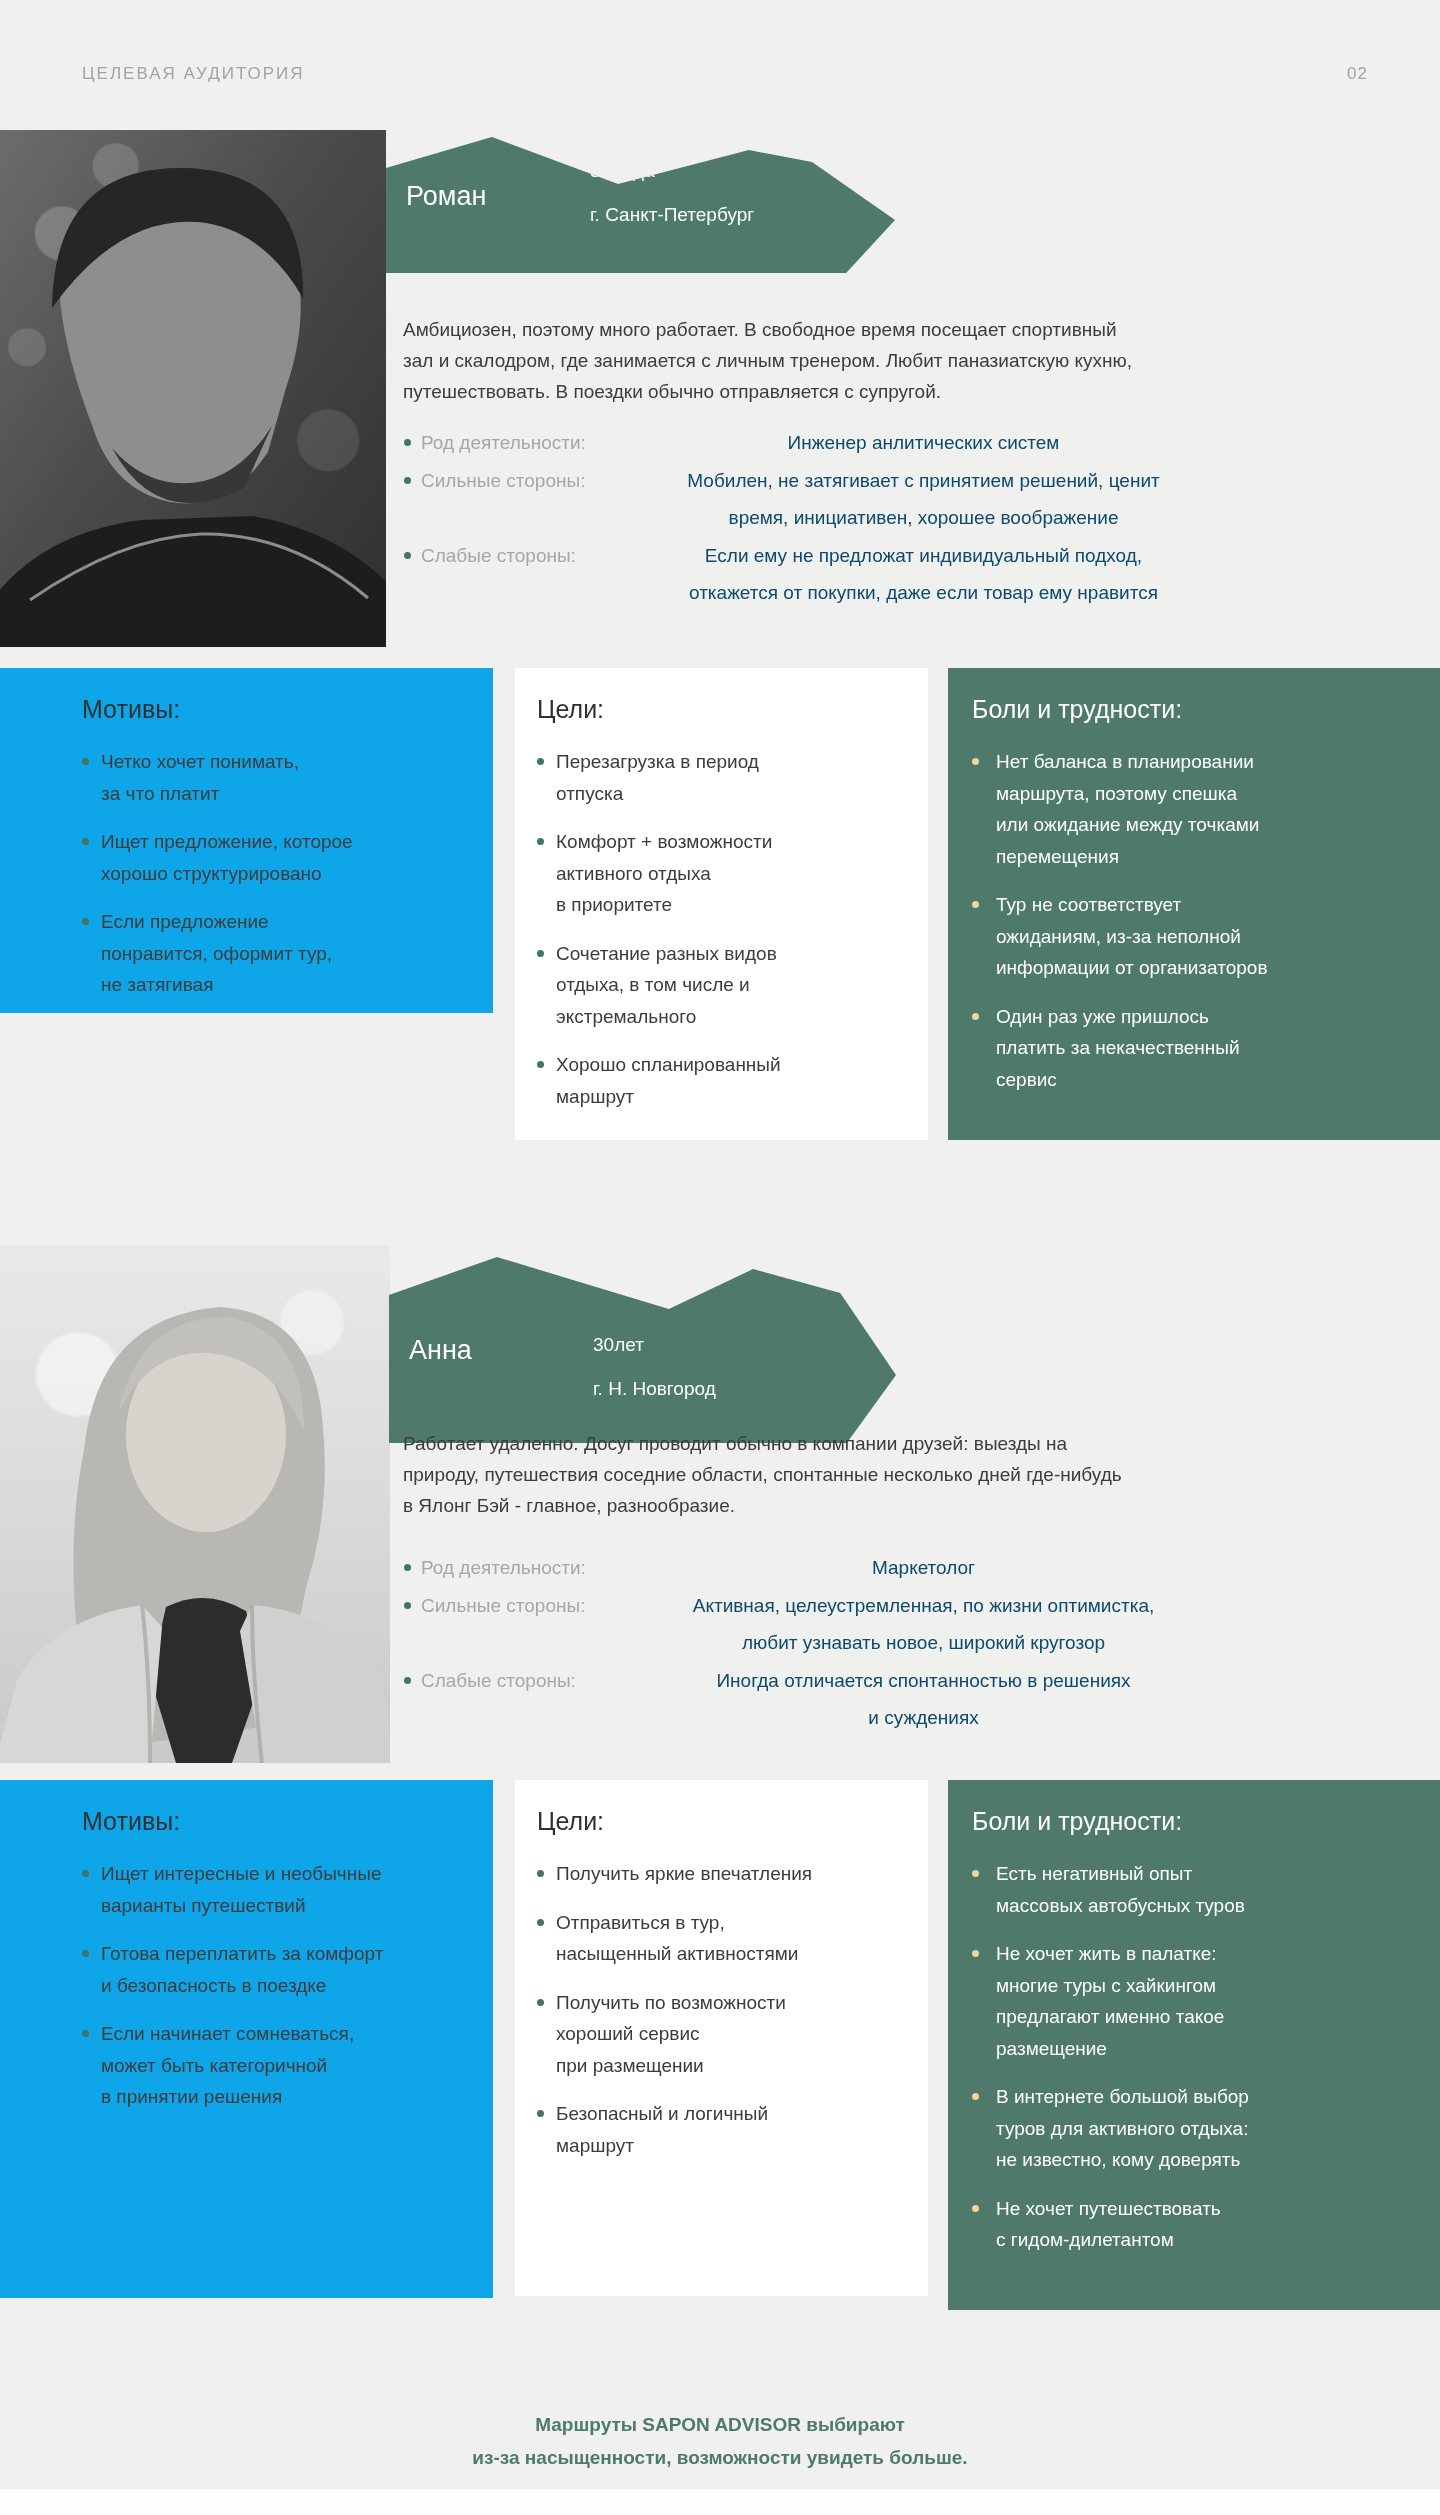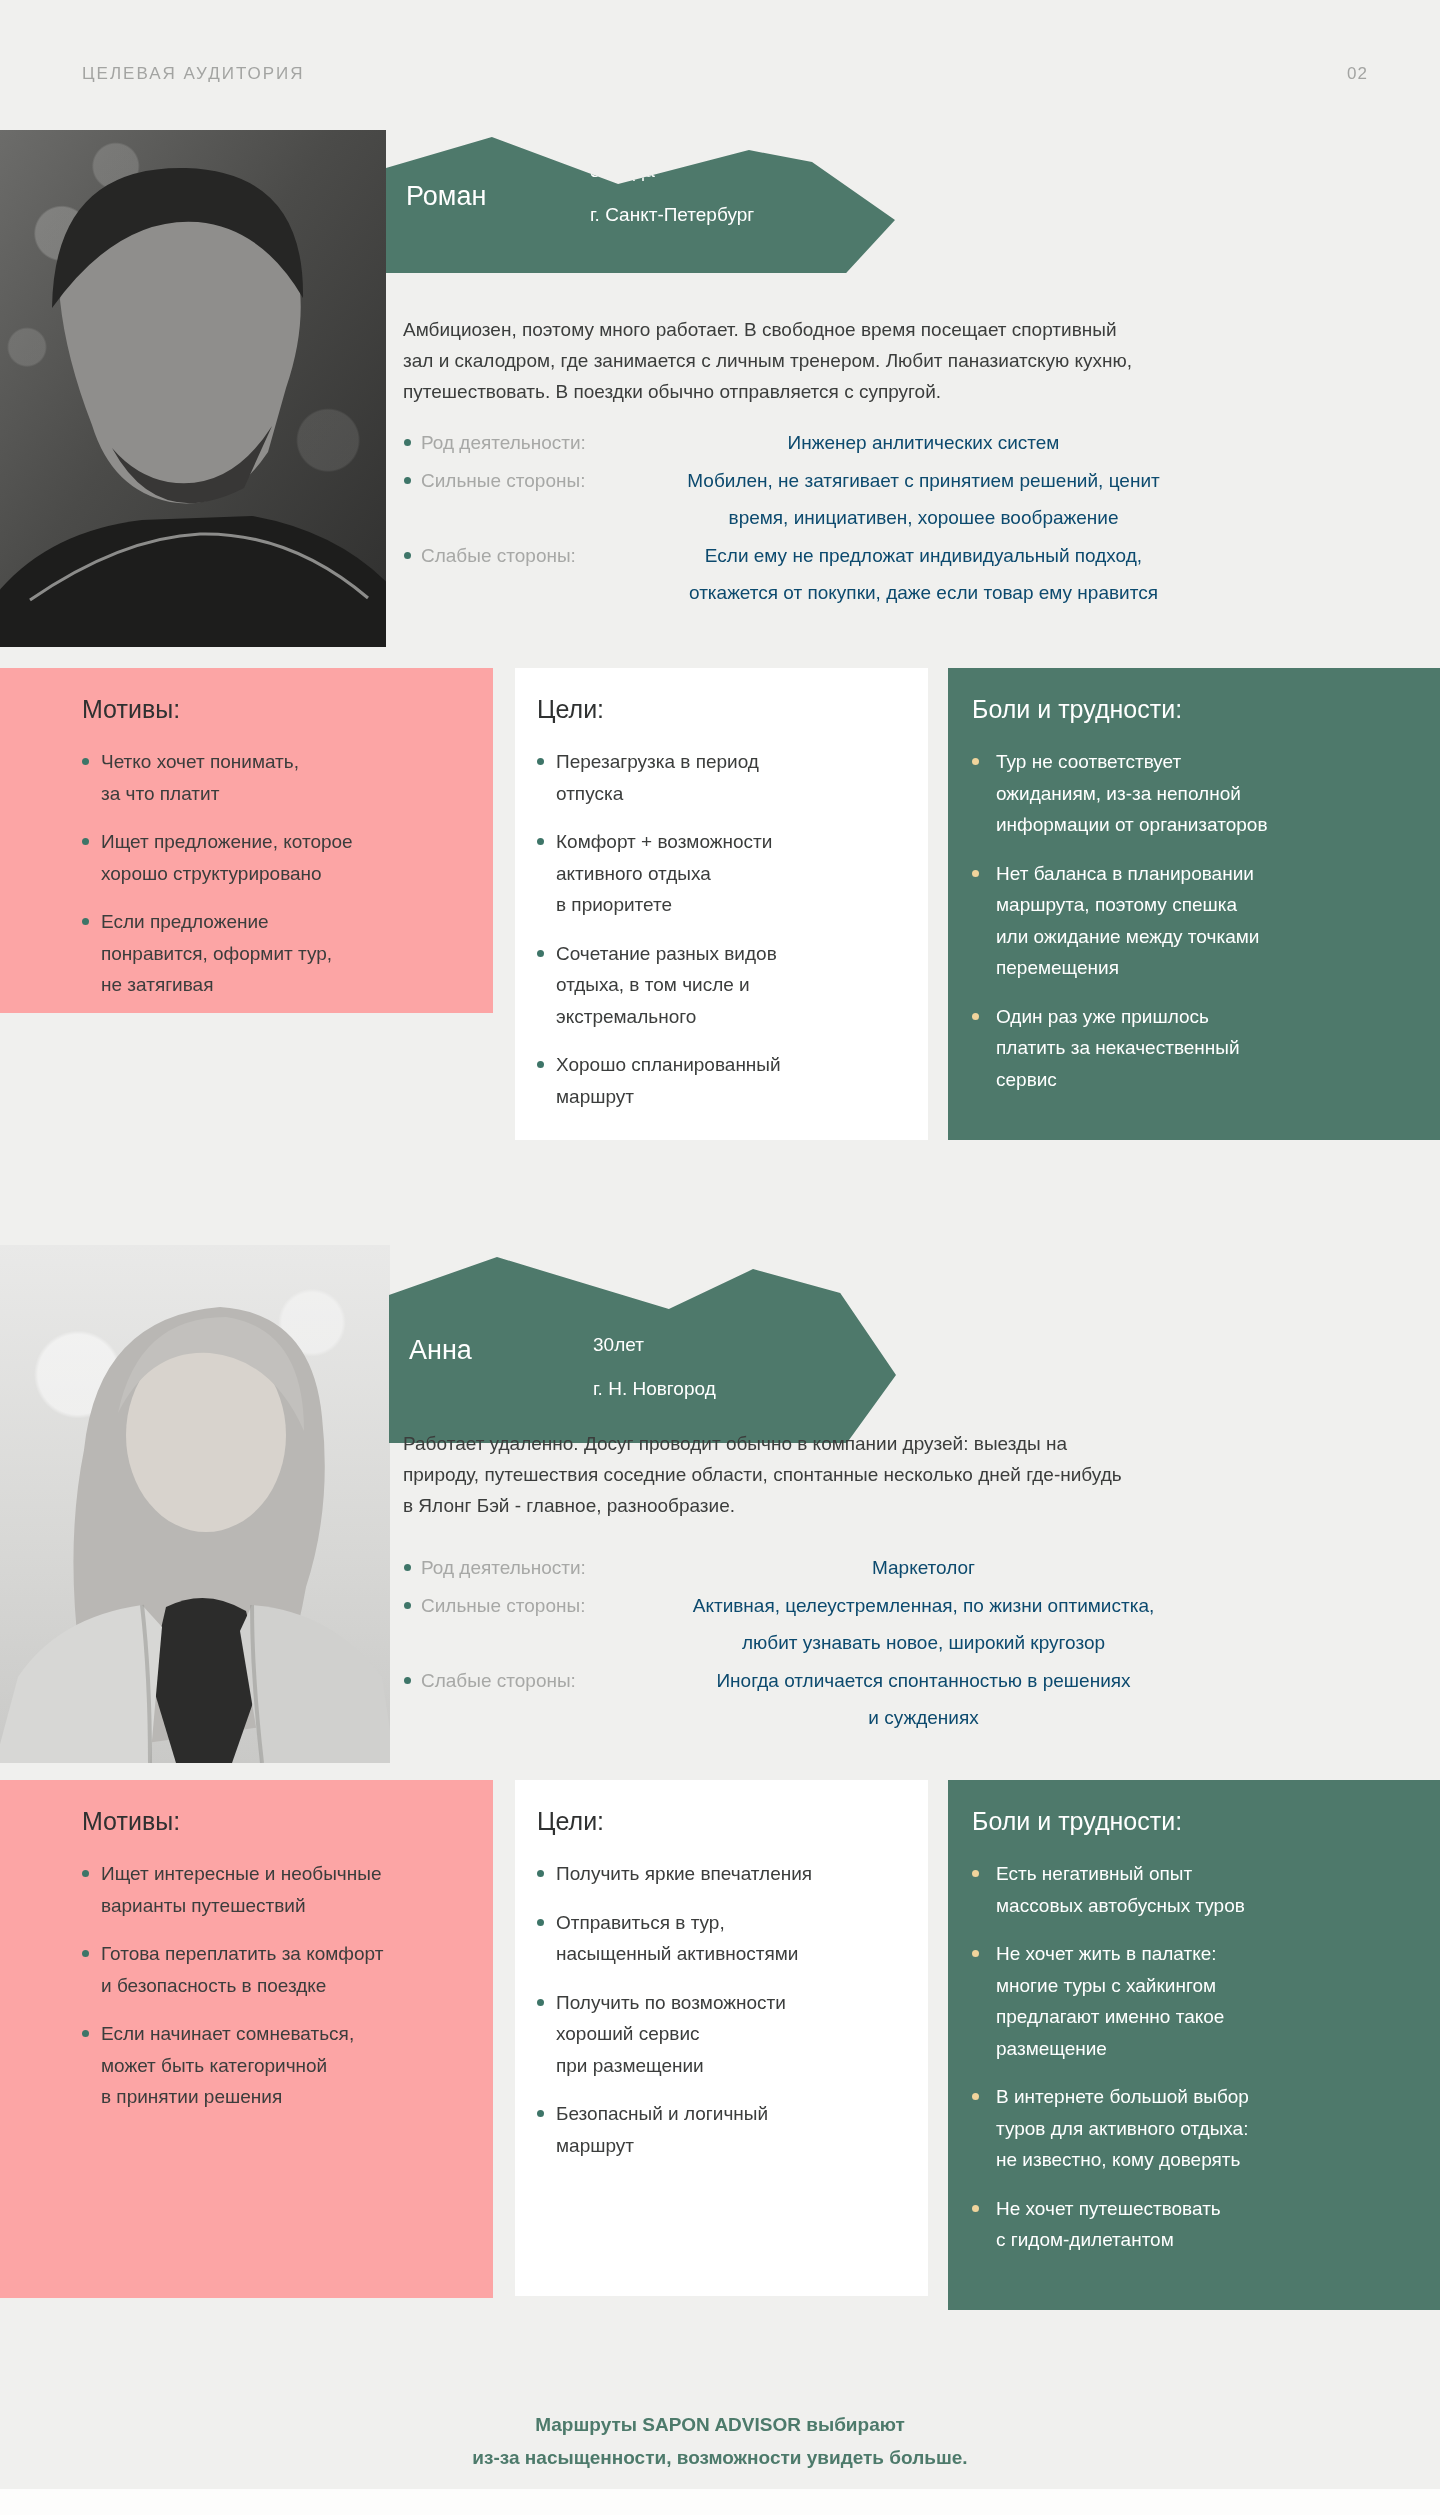--- a/index.html
+++ b/index.html
@@ -83,21 +83,21 @@
   
   .panel { position: absolute; }
   .panel-head { font-size: 25px; line-height: 30px; color: #2f3131; font-weight: 500; }
   .blist { list-style: none; margin-top: 22px; }
   .blist li {
     display: flex; align-items: flex-start; margin-bottom: 17px;
     font-size: 19px; line-height: 31.5px; color: #3b3d3c; white-space: pre-line;
   }
   .blist .dot { margin: 12px 12px 0 0; }
 
-  .panel-gray  { background: #fca5a5; left: 0; width: 493px; padding: 26px 30px 0 82px; }
+  .panel-gray  { background: #0ea5e9; left: 0; width: 493px; padding: 26px 30px 0 82px; }
   .panel-white { background: #ffffff; left: 515px; width: 413px; padding: 26px 20px 0 22px; }
   .panel-green { background: #4e796b; left: 948px; width: 492px; padding: 26px 26px 0 24px; }
   .panel-green .panel-head { color: #ffffff; }
   .panel-green .blist li { color: #ffffff; }
   .panel-green .dot { background: #f0d49c; margin-right: 17px; }
 
   .p-motives-1 { top: 668px;  height: 345px; }
   .p-goals-1   { top: 668px;  height: 472px; }
   .p-pains-1   { top: 668px;  height: 472px; }
   .p-motives-2 { top: 1780px; height: 518px; }
@@ -190,27 +190,27 @@
 отдыха, в том числе и
 экстремального</span></li>
       <li><span class="dot"></span><span>Хорошо спланированный
 маршрут</span></li>
     </ul>
   </div>
 
   <div class="panel panel-green p-pains-1">
     <div class="panel-head">Боли и трудности:</div>
     <ul class="blist">
-      <li><span class="dot"></span><span>Тур не соответствует
-ожиданиям, из-за неполной
-информации от организаторов</span></li>
       <li><span class="dot"></span><span>Нет баланса в планировании
 маршрута, поэтому спешка
 или ожидание между точками
 перемещения</span></li>
+      <li><span class="dot"></span><span>Тур не соответствует
+ожиданиям, из-за неполной
+информации от организаторов</span></li>
       <li><span class="dot"></span><span>Один раз уже пришлось
 платить за некачественный
 сервис</span></li>
     </ul>
   </div>
 
   <div class="photo photo-anna">
     <svg width="390" height="518" viewBox="0 0 390 518">
       <path d="M96 505 Q 58 335 84 205 Q 98 72 220 62 Q 312 68 322 172 Q 332 262 306 342 Q 292 422 262 482 L 96 505 Z" fill="#b9b7b4"></path>
       <ellipse cx="206" cy="190" rx="80" ry="97" fill="#d8d3cd"></ellipse>

